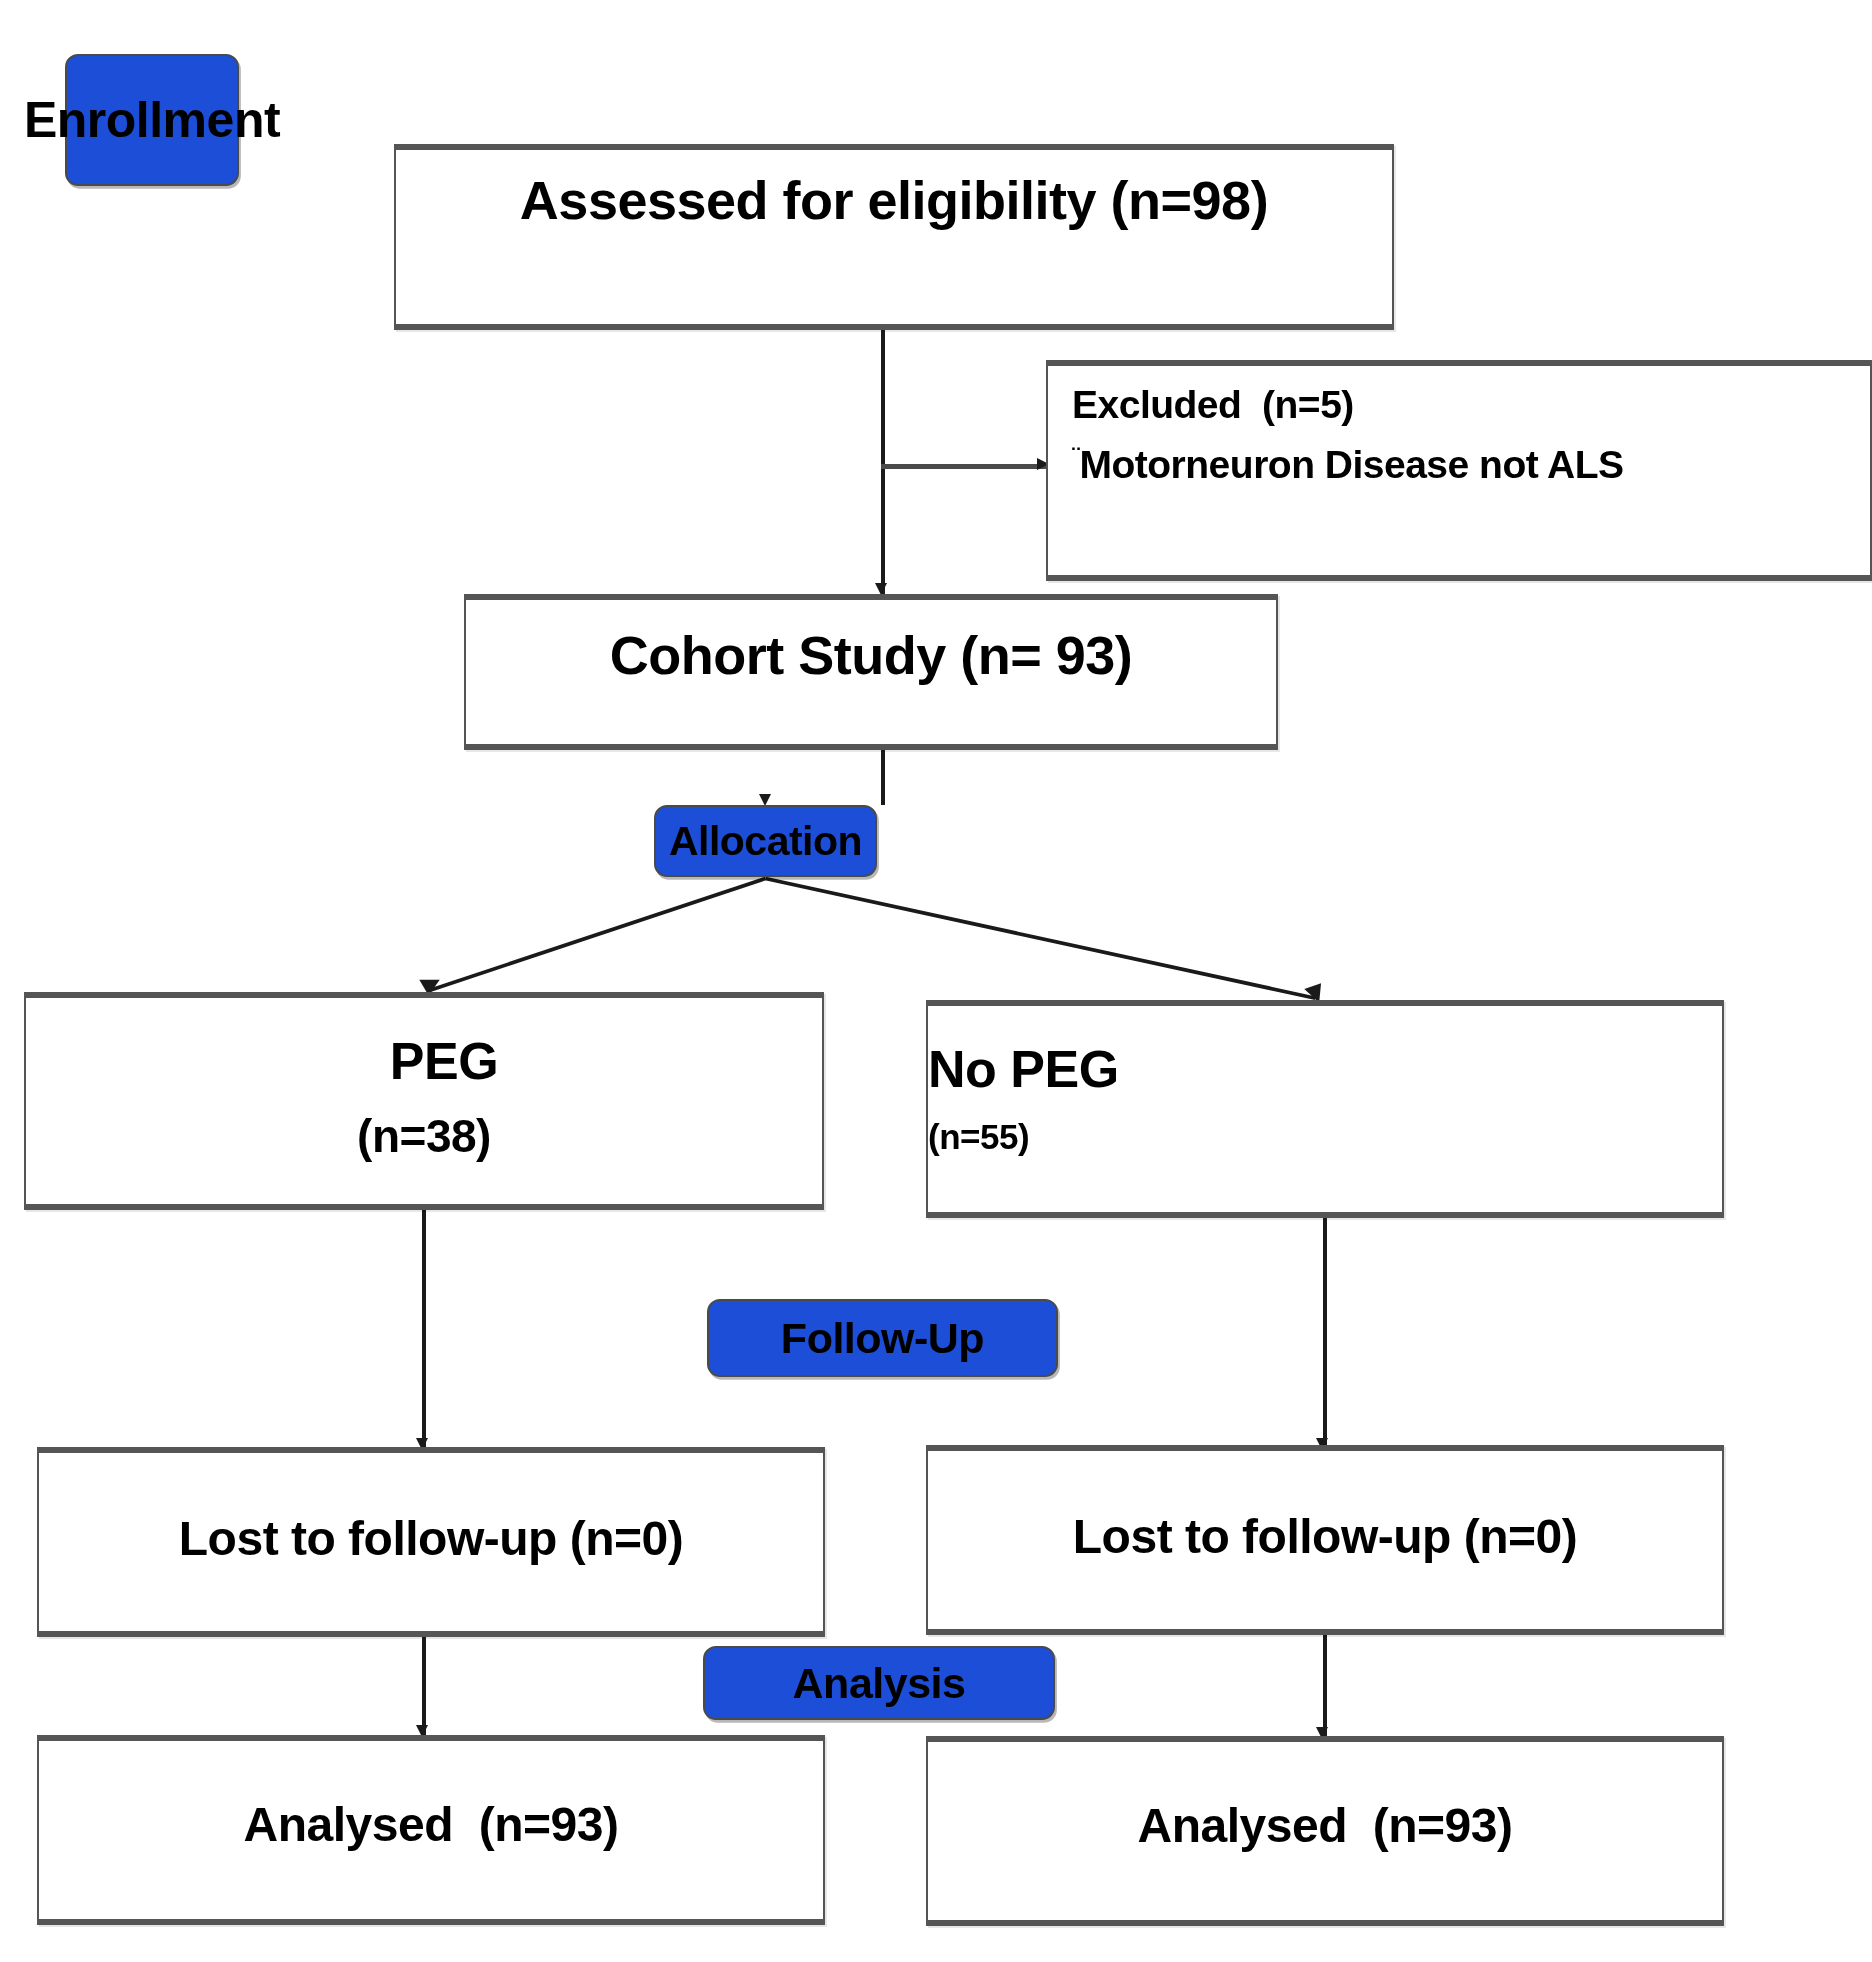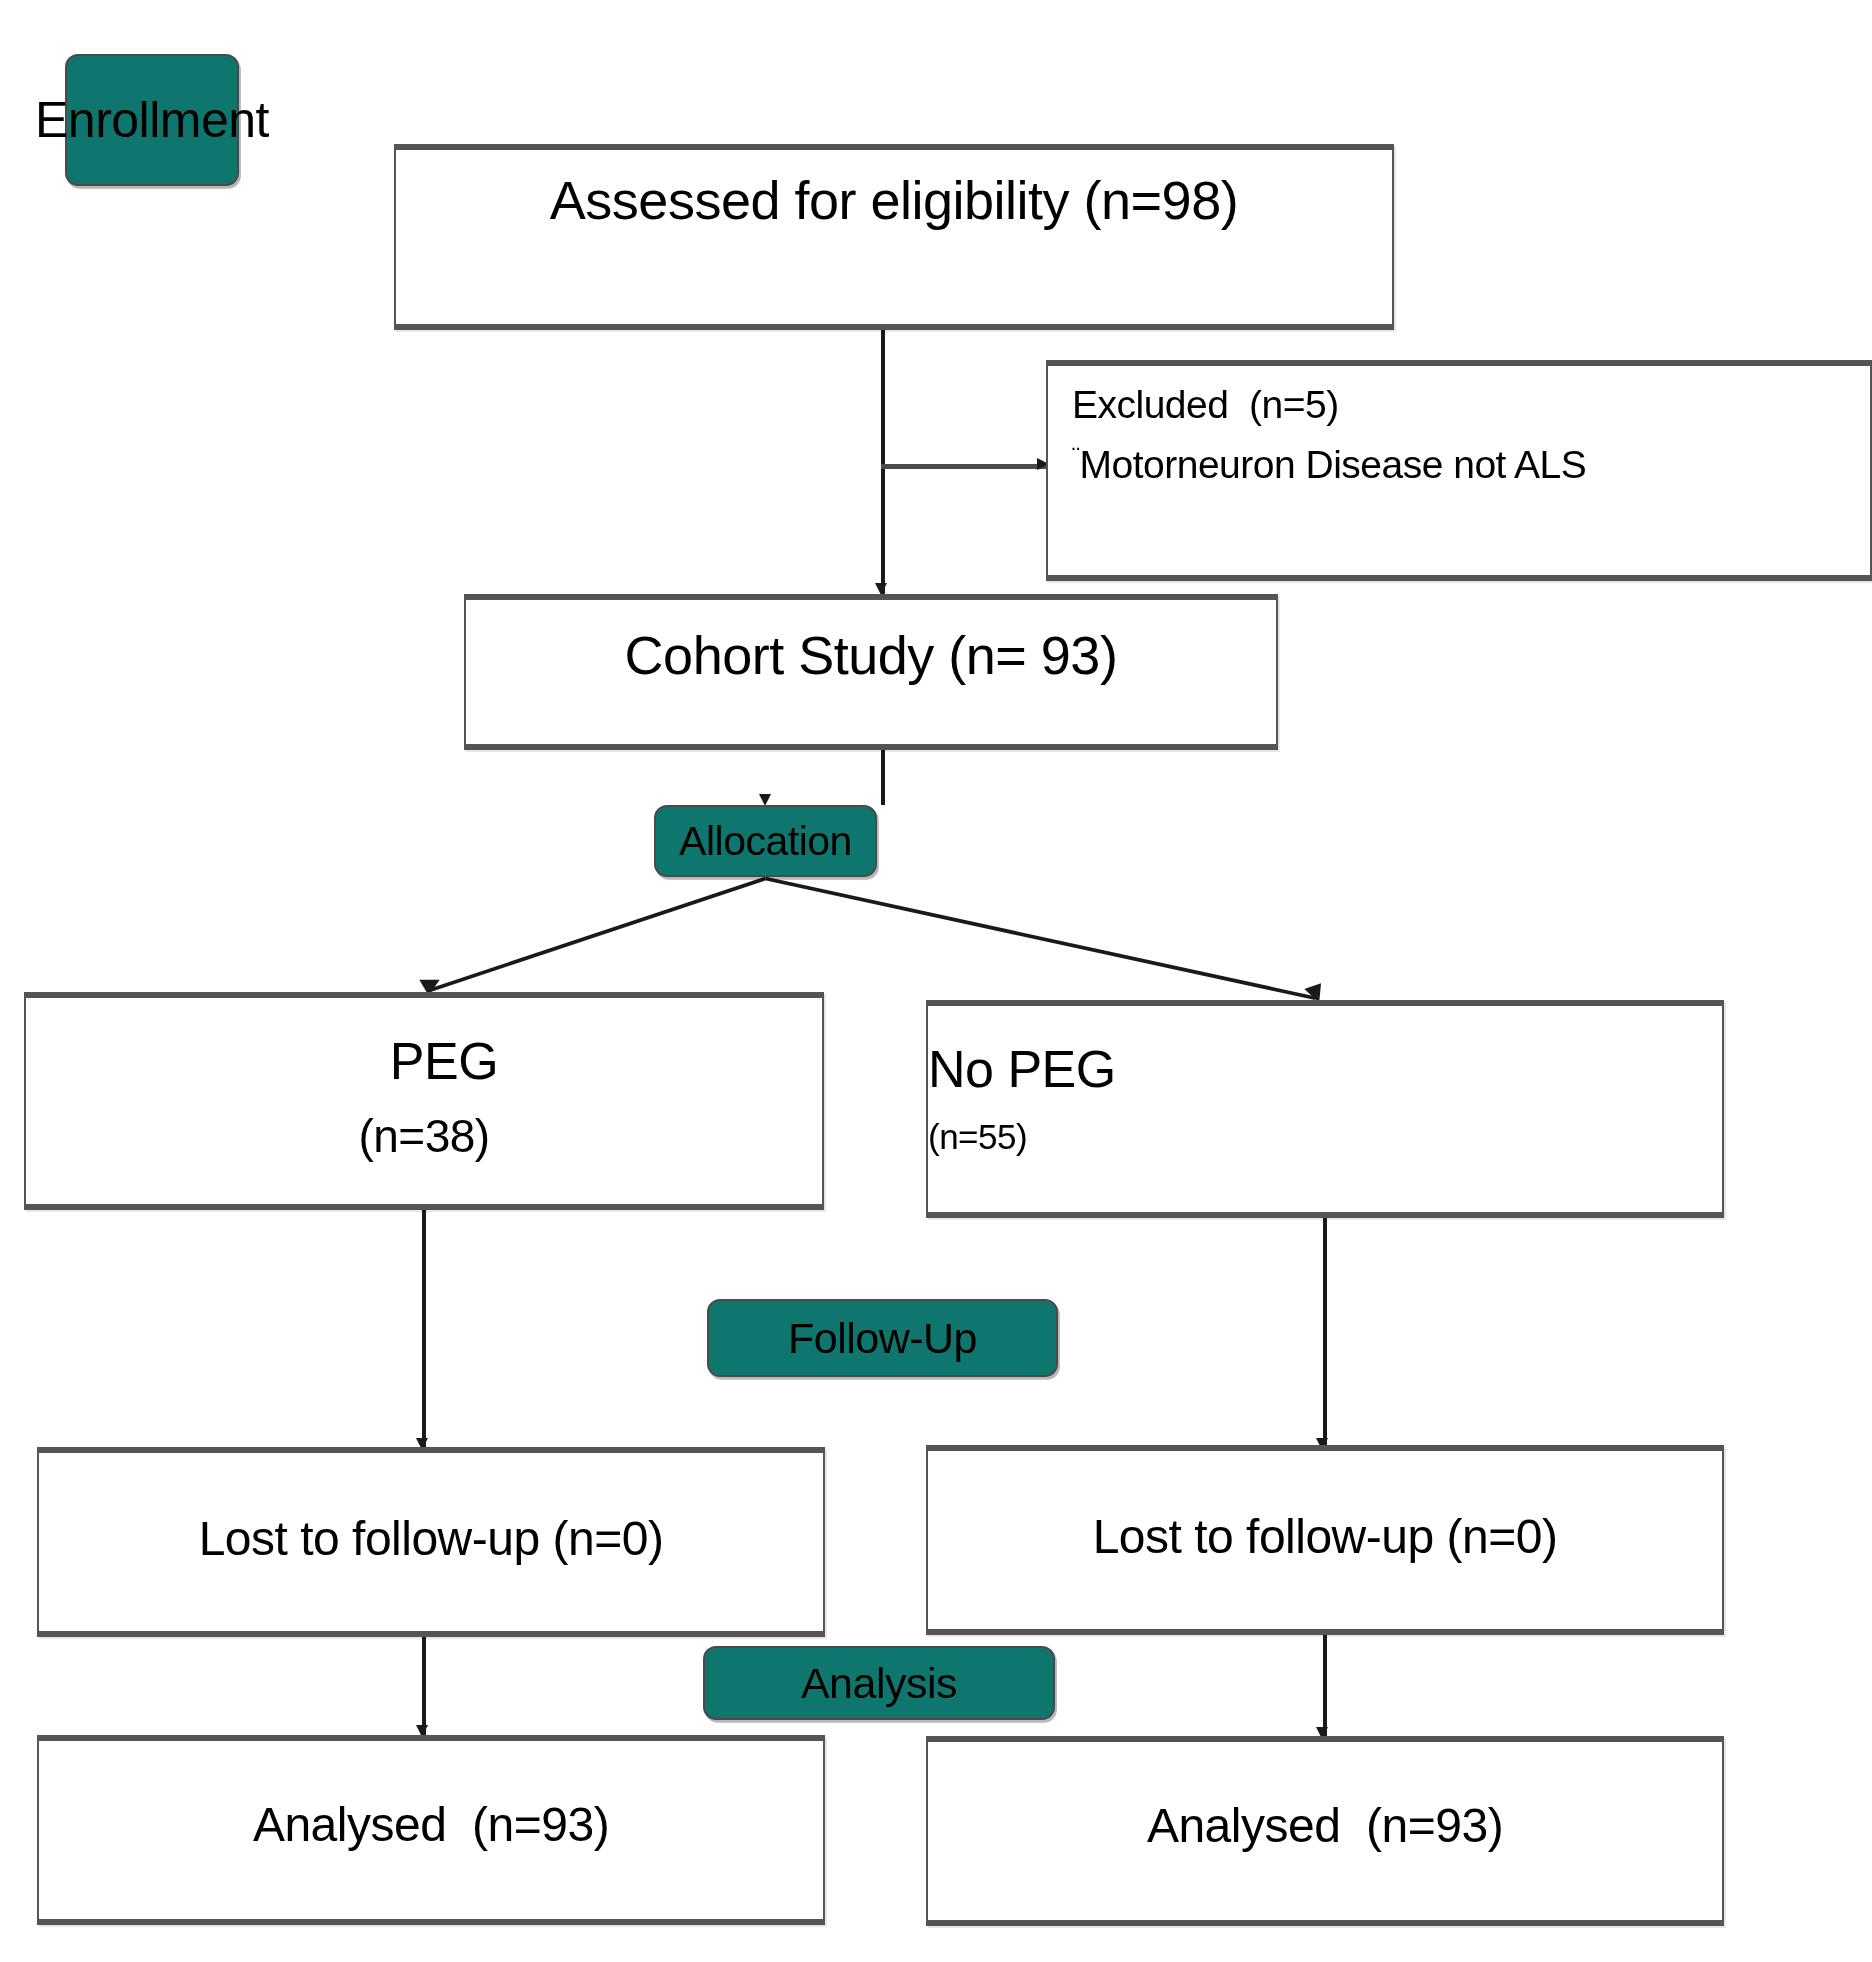--- a/index.html
+++ b/index.html
@@ -24,37 +24,37 @@
     border: 2.8px solid #555555;
     border-top-width: 6.5px;
     border-bottom-width: 6.5px;
     box-shadow: 1.9px 1.9px 0 rgba(0,0,0,0.10);
   }
   .box .txt {
     position: absolute;
     left: 0;
     right: 0;
     color: #000000;
-    font-weight: normal;
+    font-weight: bold;
     letter-spacing: -0.5px;
     white-space: pre;
   }
   
   .stage {
     position: absolute;
     box-sizing: border-box;
-    background: #0f766e;
+    background: #1d4ed8;
     border: 2.8px solid #4a4a4a;
     border-radius: 13px;
     box-shadow: 1.9px 2.8px 0 rgba(0,0,0,0.28);
     display: flex;
     align-items: center;
     justify-content: center;
     color: #000000;
-    font-weight: normal;
+    font-weight: bold;
     letter-spacing: -0.5px;
     white-space: pre;
   }
   
   .vline {
     position: absolute;
     width: 3.7px;
     background: #1a1a1a;
   }
   .hline {

